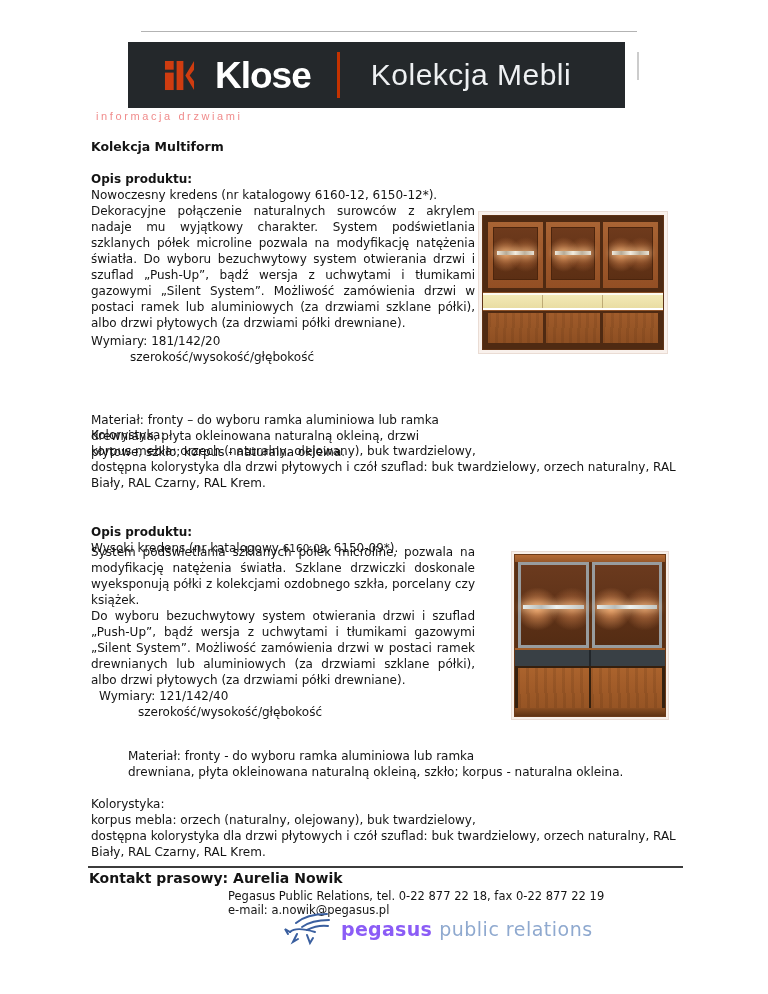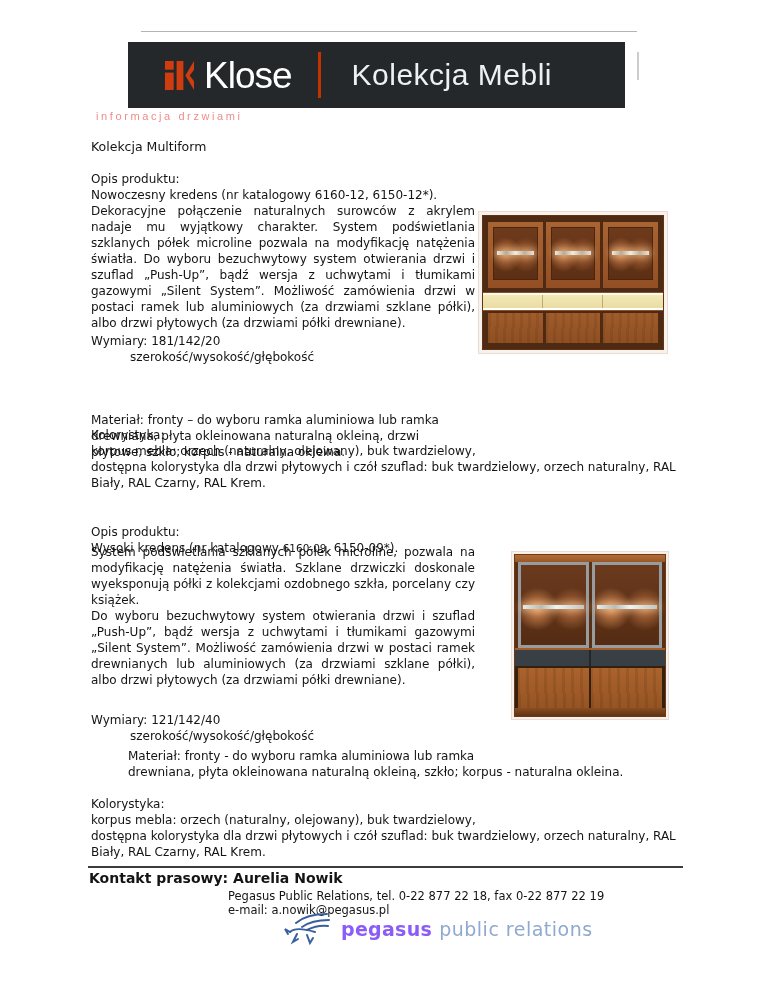--- a/index.html
+++ b/index.html
@@ -7,47 +7,47 @@
     position:relative;width:768px;height:994px;background:#ffffff;overflow:hidden;
     font-family:"DejaVu Sans","Liberation Sans",sans-serif;color:#141414;
   }
   
   .topline{position:absolute;left:141px;top:31px;width:496px;height:1px;background:#b3b3b3;}
   .banner{
     position:absolute;left:128px;top:42px;width:497px;height:66px;background:#24282b;
     display:flex;align-items:center;font-family:"Liberation Sans",sans-serif;
   }
   .logo-mark{margin-left:36px;width:31px;height:31px;flex:0 0 auto;}
-  .brand{color:#ffffff;font-weight:400;font-size:37px;letter-spacing:-1px;margin-left:9px;line-height:1;}
+  .brand{color:#ffffff;font-weight:700;font-size:37px;letter-spacing:-1px;margin-left:20px;line-height:1;}
   .divider{width:3px;height:46px;background:#c43200;margin-left:26px;flex:0 0 auto;}
   .collection{color:#eef0f2;font-size:30px;font-weight:400;margin-left:31px;line-height:1;letter-spacing:.5px;}
   .side-tick{position:absolute;left:637px;top:52px;width:2px;height:28px;background:#cccccc;}
   .press-label{
     position:absolute;left:96px;top:110px;font-size:11px;letter-spacing:2.6px;
     color:#f08c8c;font-family:"Liberation Sans",sans-serif;
   }
   
   .tx{position:absolute;left:91px;font-size:12px;line-height:16px;}
-  .bold{font-weight:400;}
+  .bold{font-weight:700;}
   .just{width:384px;text-align:justify;}
   .pre{white-space:pre-line;}
   .indent{padding-left:39px;}
   .small-cat{font-size:10.5px;}
   .doc-title{top:139px;font-size:12.5px;}
   .s1-heading{top:171px;}
   .s1-intro{top:187px;}
   .s1-body{top:203px;}
   .s1-dim{top:333px;}
   .s1-mat{top:373px;margin-top:39px;}
   .s1-colh{top:427px;}
   .s1-col{top:443px;width:600px;}
   .s2-heading{top:524px;}
   .s2-intro{top:540px;}
   .s2-body{top:544px;}
-  .s2-dim{top:712px;}
+  .s2-dim{top:688px;margin-left:8px;}
   .s2-mat{top:748px;margin-left:37px;}
   .s2-colh{top:796px;}
   .s2-col{top:812px;width:600px;}
   .just p{margin:0;}
   
   .footer-rule{position:absolute;left:88px;top:866px;width:595px;height:2px;background:#3c3c3c;}
   .contact{position:absolute;left:89px;top:870px;font-size:14px;font-weight:700;}
   .agency{position:absolute;left:228px;top:889px;font-size:11.5px;line-height:14px;}
   .email{position:absolute;left:228px;top:903px;font-size:11.5px;line-height:14px;}
   .pegasus{position:absolute;left:283px;top:908px;display:flex;align-items:center;}

